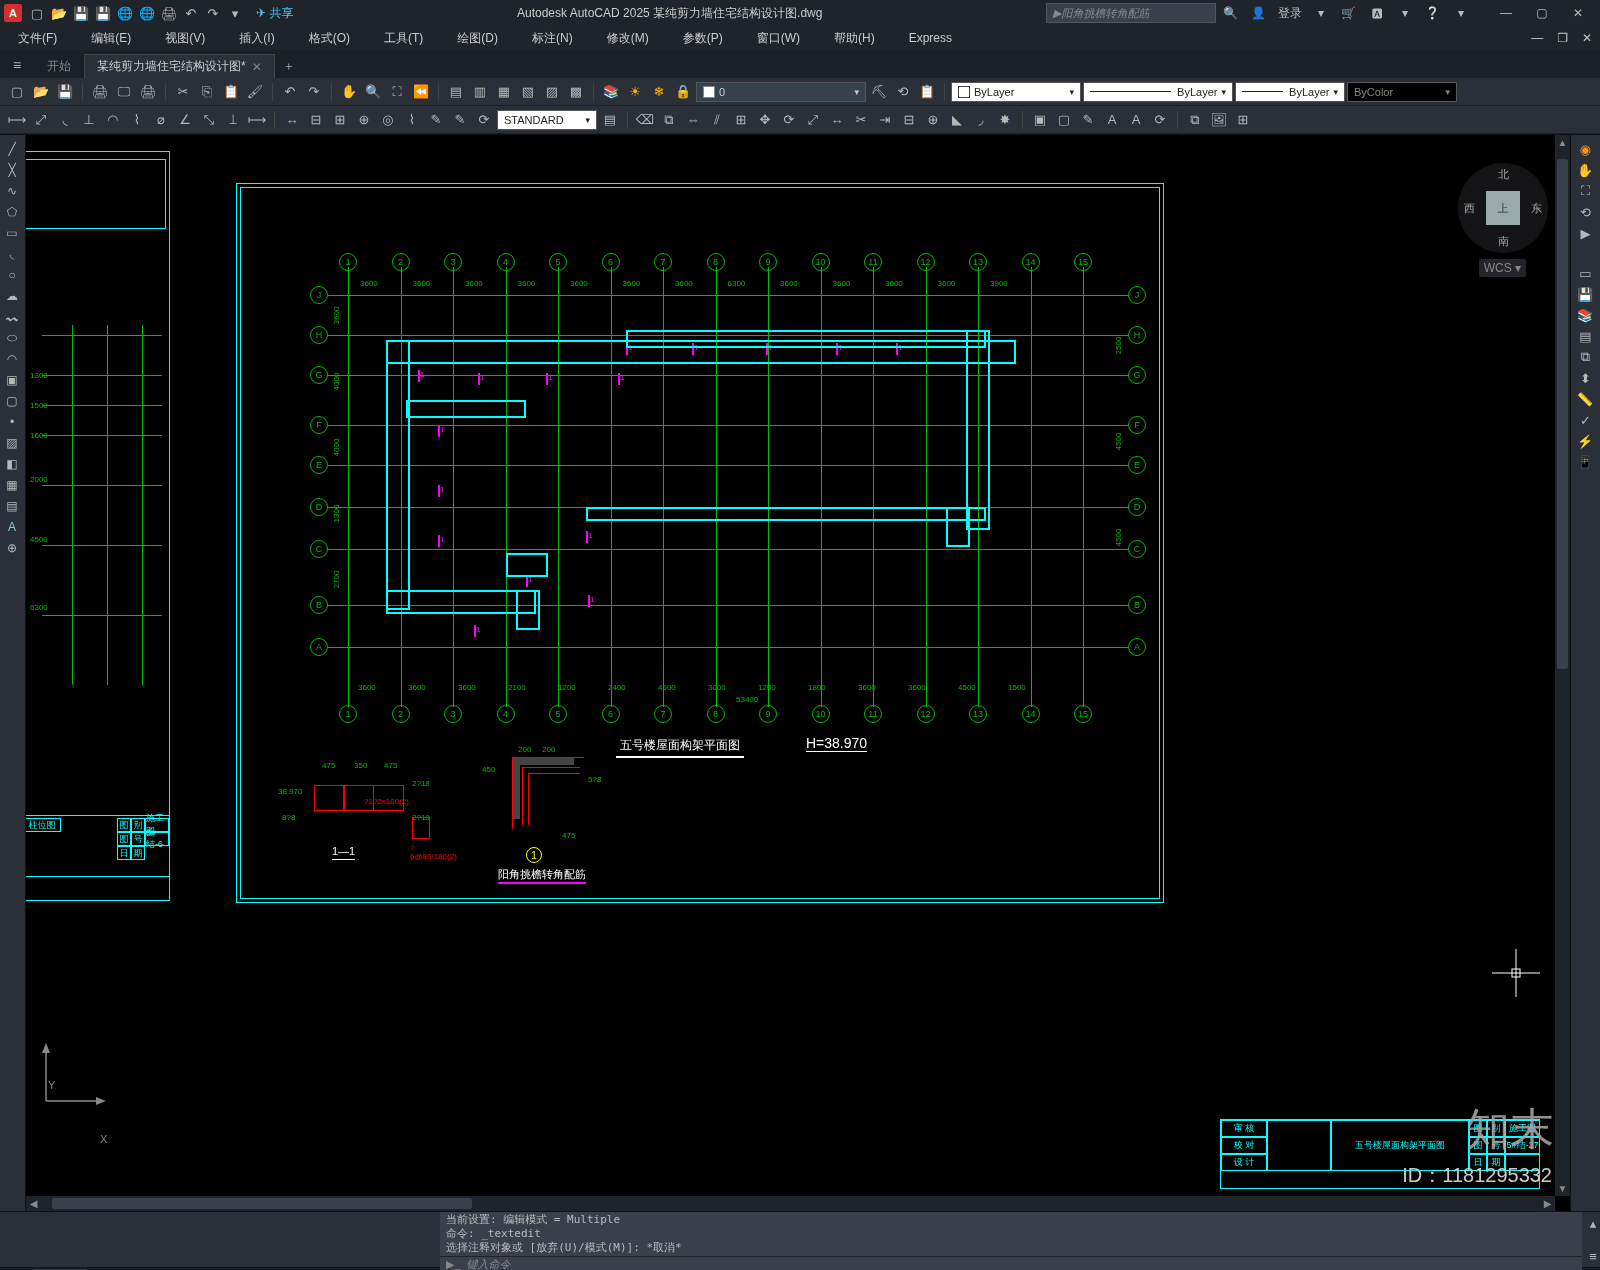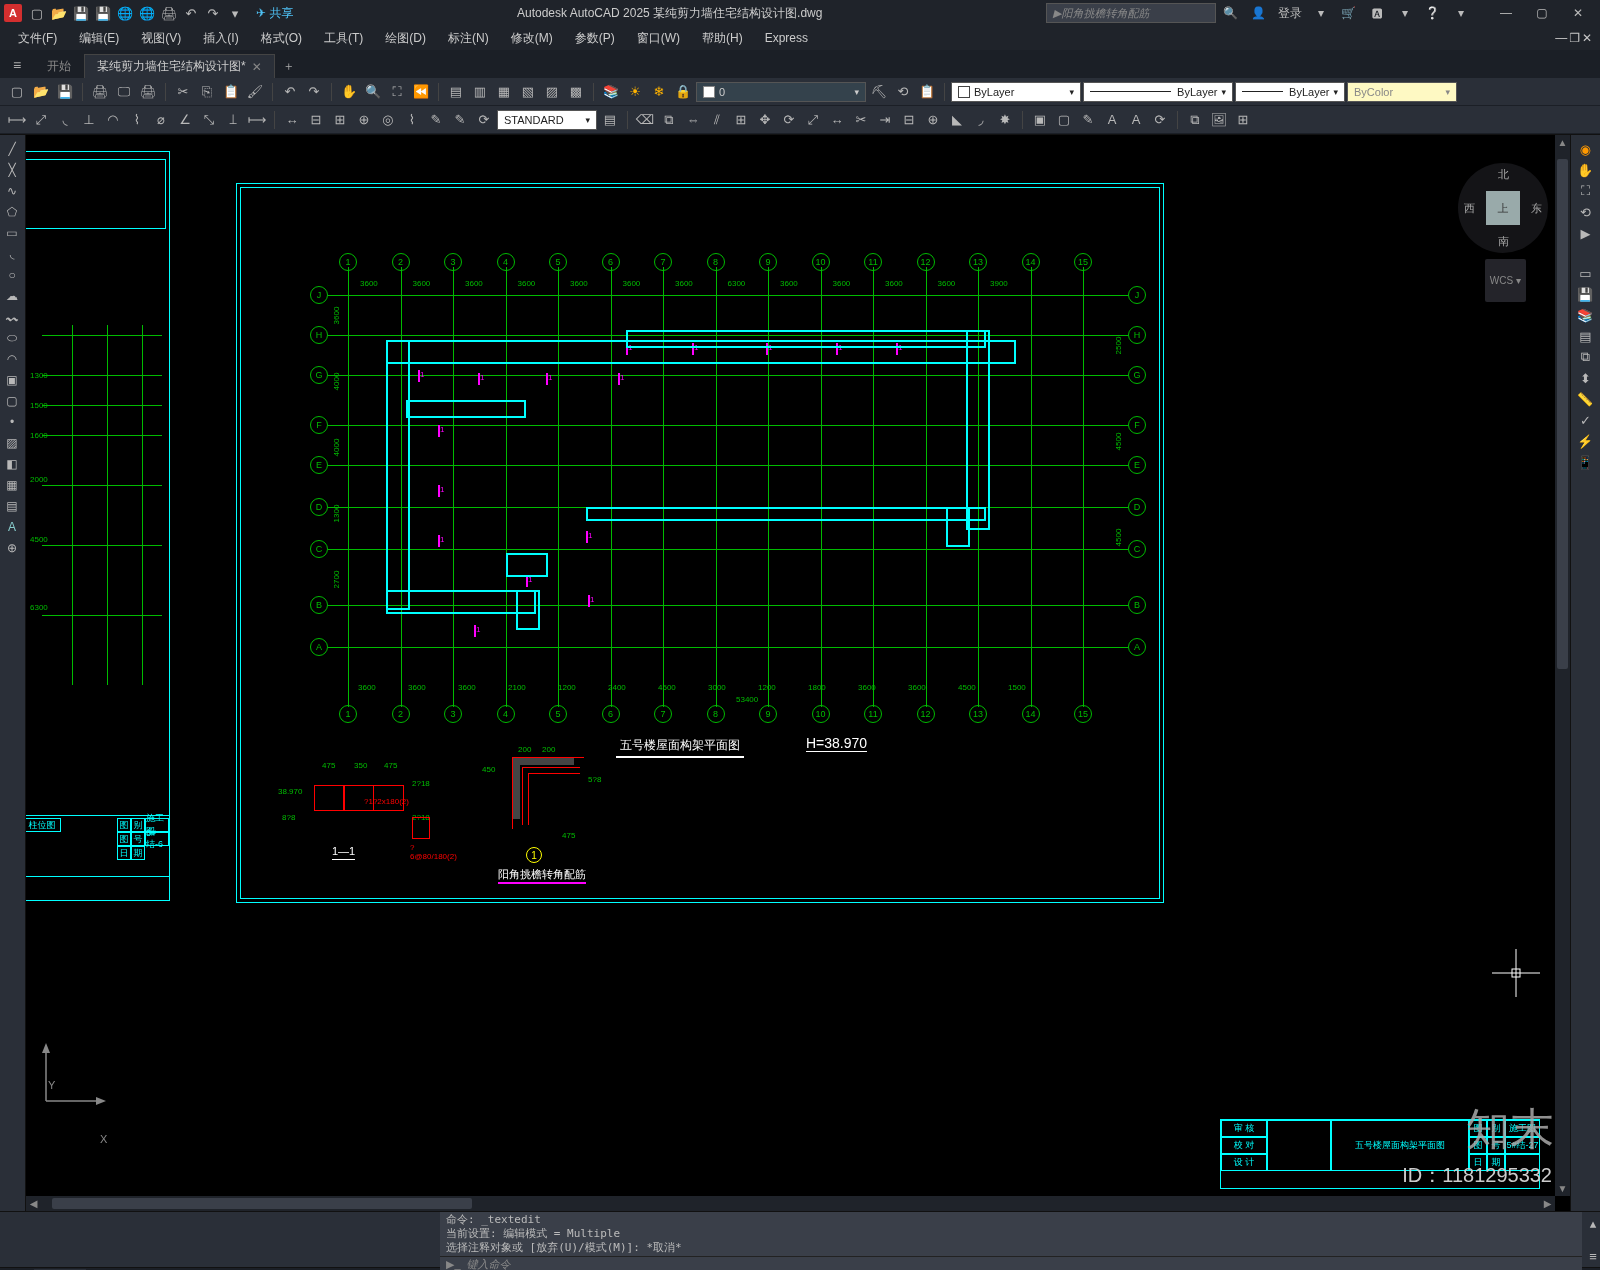--- a/index.html
+++ b/index.html
@@ -13,21 +13,21 @@
   .qat .tbtn { width:18px; height:18px; display:flex; align-items:center; justify-content:center; color:#bbb; cursor:pointer; font-size:13px; }
   .share { color:#4fc3f7; font-size:12px; margin-left:6px; cursor:pointer; }
   .title-center { flex:1; text-align:center; color:#ccc; font-size:12px; }
   .search-box { width:170px; height:20px; background:#3a3f49; border:1px solid #555; display:flex; align-items:center; padding:0 6px; font-size:11px; color:#888; font-style:italic; }
   .title-right { display:flex; align-items:center; gap:10px; color:#bbb; }
   .title-right .tbtn { width:18px; height:18px; cursor:pointer; display:flex; align-items:center; justify-content:center; }
   .win-controls { display:flex; gap:0; margin-left:8px; }
   .win-controls .wbtn { width:36px; height:26px; display:flex; align-items:center; justify-content:center; cursor:pointer; }
   
   
-  .menu-bar { height:24px; background:#1f232a; display:flex; align-items:center; padding:0 8px; gap:2px;justify-content:space-between; }
+  .menu-bar { height:24px; background:#1f232a; display:flex; align-items:center; padding:0 8px; gap:14px;justify-content:space-between; }
   .menu-item { padding:3px 10px; cursor:pointer; font-size:12px; color:#ccc; }
   
   
   .doc-tabs { height:28px; background:#1b1f26; display:flex; align-items:flex-end; padding-left:6px; }
   .burger { width:22px; height:22px; display:flex; align-items:center; justify-content:center; margin-right:6px; cursor:pointer; color:#aaa; font-size:14px; margin-bottom:2px; }
   .doc-tab { height:24px; padding:0 12px; display:flex; align-items:center; gap:6px; background:#2a2f38; border-top:1px solid #444; border-left:1px solid #444; border-right:1px solid #444; font-size:12px; color:#ccc; cursor:pointer; }
   .doc-tab.inactive { background:transparent; border-color:transparent; color:#888; }
   .close-x { color:#888; cursor:pointer; }
   .plus-tab { width:24px; height:24px; display:flex; align-items:center; justify-content:center; cursor:pointer; color:#aaa; margin-left:2px; }
   
@@ -58,21 +58,21 @@
   .grid-bubble { position:absolute; width:18px; height:18px; border:1px solid #0b0; border-radius:50%; color:#0b0; font-size:9px; display:flex; align-items:center; justify-content:center; }
   .wall { position:absolute; background:transparent; border:2px solid #0ff; }
   .dim { position:absolute; color:#0b0; font-size:8px; }
   .red-box { position:absolute; border:1px solid #f00; }
   .title-block { position:absolute; right:30px; bottom:22px; width:320px; height:70px; border:1px solid #0ff;margin-left:7px; }
   .tb-cell { position:absolute; border:1px solid #0ff; font-size:9px; color:#0ff; display:flex; align-items:center; justify-content:center; }
   
   
   .viewcube { position:absolute; right:22px; top:28px; width:90px; height:90px; border-radius:50%; background:rgba(80,80,90,.25); display:flex; align-items:center; justify-content:center; font-size:11px; color:#aaa; }
   .viewcube span { position:absolute; }
-  .wcs { position:absolute; right:44px; top:124px; font-size:10px; color:#888; background:rgba(60,60,70,.6); padding:16px 5px; border-radius:2px; }
+  .wcs { position:absolute; right:44px; top:124px; font-size:12px; color:#888; background:rgba(60,60,70,.6); padding:2px 5px; border-radius:2px; }
   
   
   .ucs { position:absolute; left:18px; bottom:80px; color:#888; font-size:11px; }
   .ucs .y { position:absolute; left:4px; top:-52px; }
   .ucs .x { position:absolute; left:56px; top:2px; }
   .ucs-lines { position:absolute; left:10px; bottom:90px; }
   
   
   .wm-logo { position:absolute; right:16px; bottom:52px; color:#aaa; font-size:44px; font-weight:300; opacity:.85; }
   .wm-id { position:absolute; right:18px; bottom:22px; color:#ccc; font-size:20px; }
@@ -221,21 +221,21 @@
     <div class="combo" style="width:150px;background:#fff;color:#222;justify-content:flex-end">
       <span style="flex:1;border-top:1px solid #222;margin-right:6px"></span>
         <span>ByLayer</span>
         <span class="arrow">▾</span>
     </div>
     <div class="combo" style="width:110px;background:#fff;color:#222;justify-content:flex-end">
       <span style="flex:1;border-top:1px solid #222;margin-right:6px"></span>
         <span>ByLayer</span>
         <span class="arrow">▾</span>
     </div>
-    <div class="combo" style="width:110px;background:#fef9c3;color:#888">
+    <div class="combo" style="width:110px;background:#000000;color:#888">
       <span>ByColor</span>
         <span style="flex:1"></span>
         <span class="arrow">▾</span>
     </div>
   </div>
   <div class="tbrow">
     <div class="tbtn2">⟼</div>
     <div class="tbtn2">⤢</div>
     <div class="tbtn2">◟</div>
     <div class="tbtn2">⊥</div>
@@ -612,22 +612,22 @@
     <div class="tbtn2">✓</div>
     <div class="tbtn2">⚡</div>
     <div class="tbtn2">📱</div>
   </div>
 </div>
 
 <div class="cmd-area">
   <div class="cmd-left"></div>
   <div class="cmd-body">
     <div class="cmd-hist">
+      <div>当前设置: 编辑模式 = Multiple</div>
       <div>命令: _textedit</div>
-      <div>当前设置: 编辑模式 = Multiple</div>
       <div>选择注释对象或 [放弃(U)/模式(M)]: *取消*</div>
     </div>
     <div class="cmd-input">
       <span class="chev">▶_</span>
       <span>键入命令</span>
     </div>
   </div>
   <div style="width:18px;display:flex;flex-direction:column;justify-content:space-between;color:#888">
     <div class="tbtn2">▴</div>
     <div class="tbtn2">≡</div>

